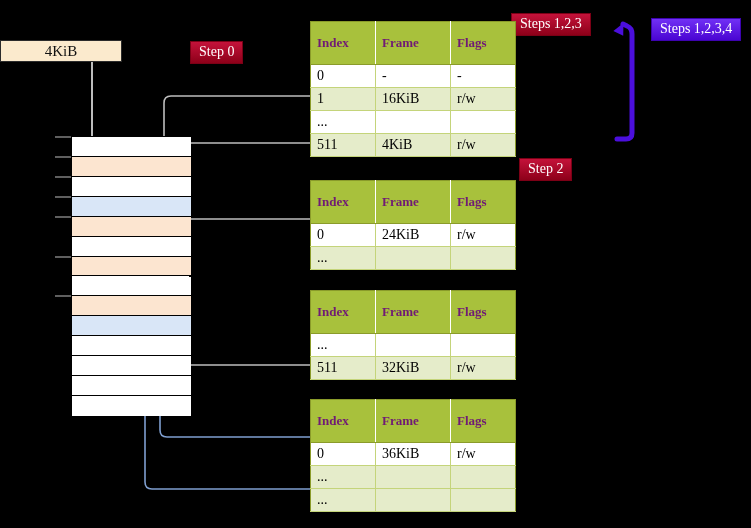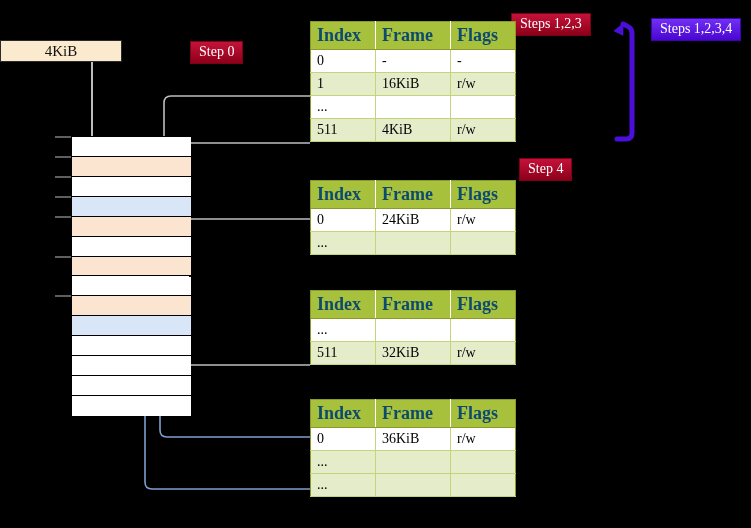--- a/index.html
+++ b/index.html
@@ -2,22 +2,22 @@
 <html><head>
 <meta charset="utf-8">
 <style>
   html,body{margin:0;padding:0;background:#000;}
   body{width:751px;height:528px;position:relative;overflow:hidden;
        font-family:"Liberation Serif",serif;color:#000;}
 
   
   .pt{position:absolute;border-collapse:collapse;background:#fff;
       border:1px solid #8a9b2a;font-size:14px;}
-  .pt th{background:#a8c13c;color:#0c4a6e;font-weight:bold;font-size:18px;
-         text-align:left;padding:3px 6px;border-right:1px solid #fff;
+  .pt th{background:#a8c13c;color:#701a75;font-weight:bold;font-size:13px;
+         text-align:left;padding:13px 6px;border-right:1px solid #fff;
          border-bottom:1px solid #8a9b2a;}
   .pt th:last-child{border-right:none;font-family:Liberation Serif, serif;}
   .pt td{padding:3px 6px;border-right:1px solid #c4d47a;
          border-bottom:1px solid #c4d47a;height:16px;line-height:16px;}
   .pt td:last-child{border-right:none;}
   .pt tr.alt td{background:#e5ecca;}
   .pt tr.white td{background:#ffffff;}
   .pt td.hl{background:#ffffa0;}
   .col-i{width:52px;}
   .col-f{width:62px;margin-top:40px;}
@@ -85,21 +85,21 @@
 </svg>
 
 <div class="kbox" id="kbox" style="left:0px;top:40px;width:120px;height:20px;">4KiB</div>
 
 <div class="badge badge-red" style="left:190px;top:41px;">Step 0</div>
 
 <div class="badge badge-red" style="left:511px;top:13px;">Steps 1,2,3</div>
 
 <div class="badge badge-blue" style="left:651px;top:18px;">Steps 1,2,3,4</div>
 
-<div class="badge badge-red" style="left:519px;top:158px;">Step 4</div>
+<div class="badge badge-red" style="left:519px;top:158px;">Step 2</div>
 
 <div id="memcol">
     <div class="mrow m-white" style="top: 0px; height: 19.9286px;"></div>
     <div class="mrow m-peach" style="top: 19.9286px; height: 19.9286px;"></div>
     <div class="mrow m-white" style="top: 39.8571px; height: 19.9286px;"></div>
     <div class="mrow m-blue" style="top: 59.7857px; height: 19.9286px;"></div>
     <div class="mrow m-peach" style="top: 79.7143px; height: 19.9286px;"></div>
     <div class="mrow m-white" style="top: 99.6429px; height: 19.9286px;"></div>
     <div class="mrow m-peach" style="top: 119.571px; height: 19.9286px;"></div>
     <div class="mrow m-white" style="top: 139.5px; height: 19.9286px;"></div>

